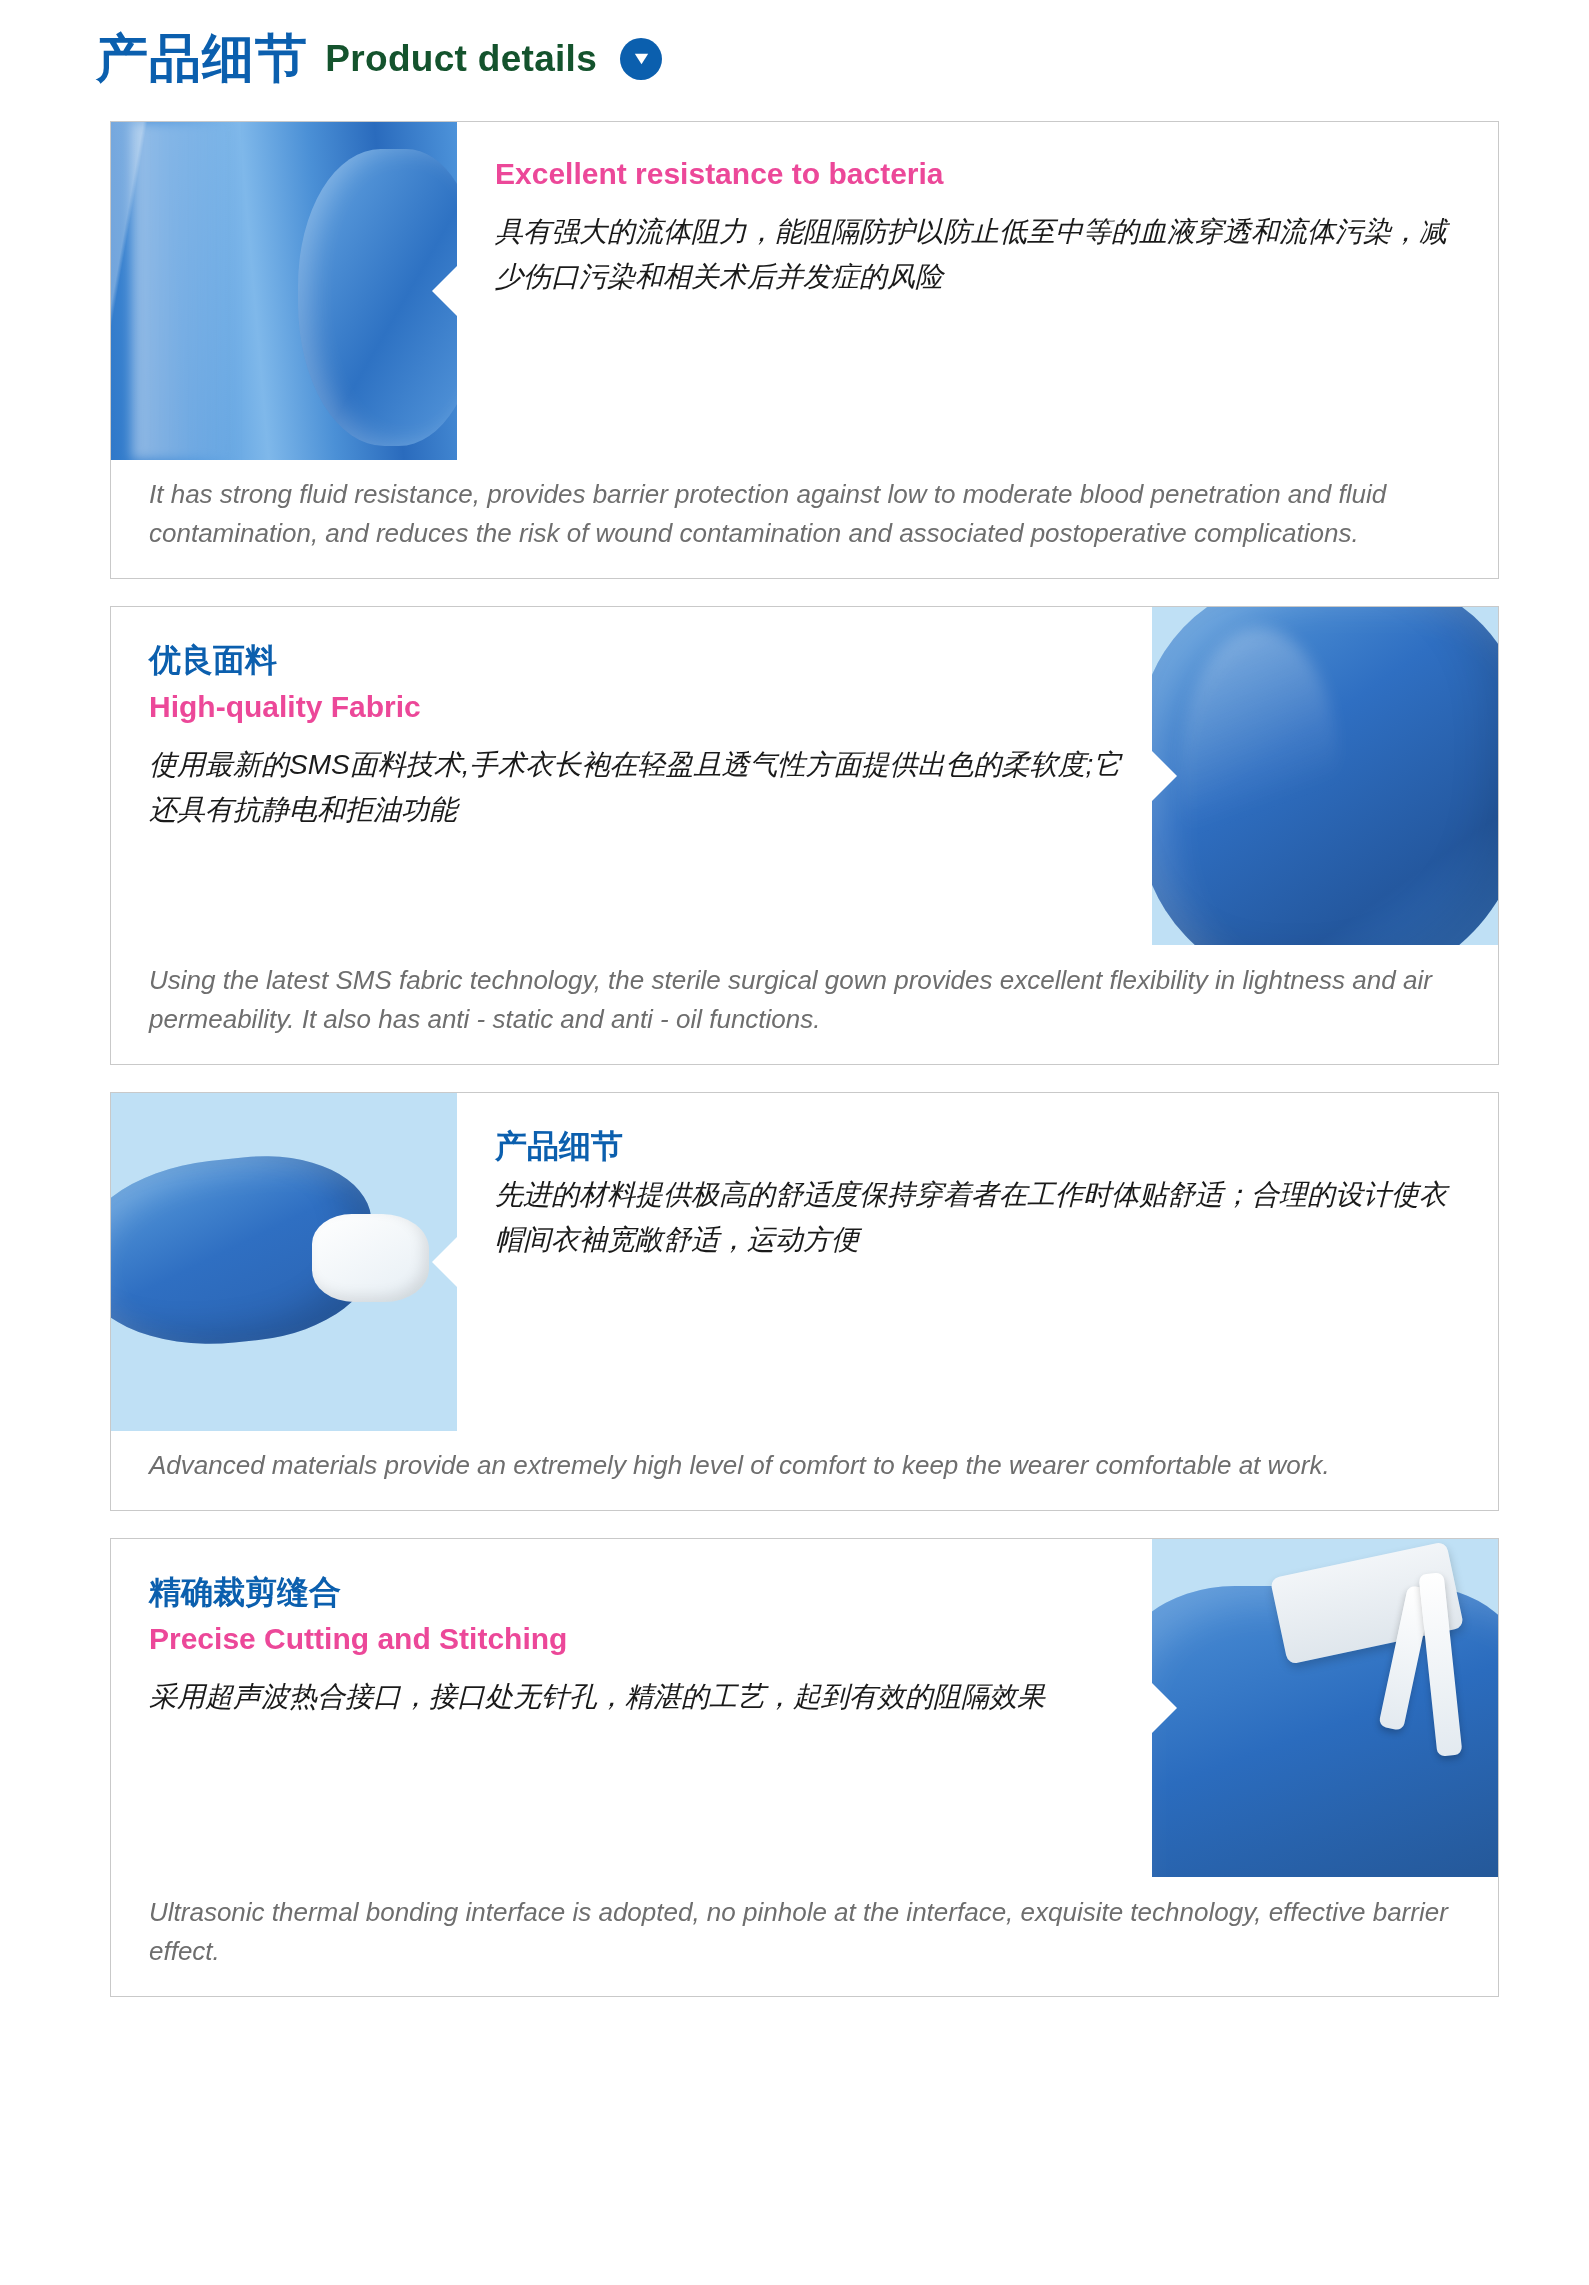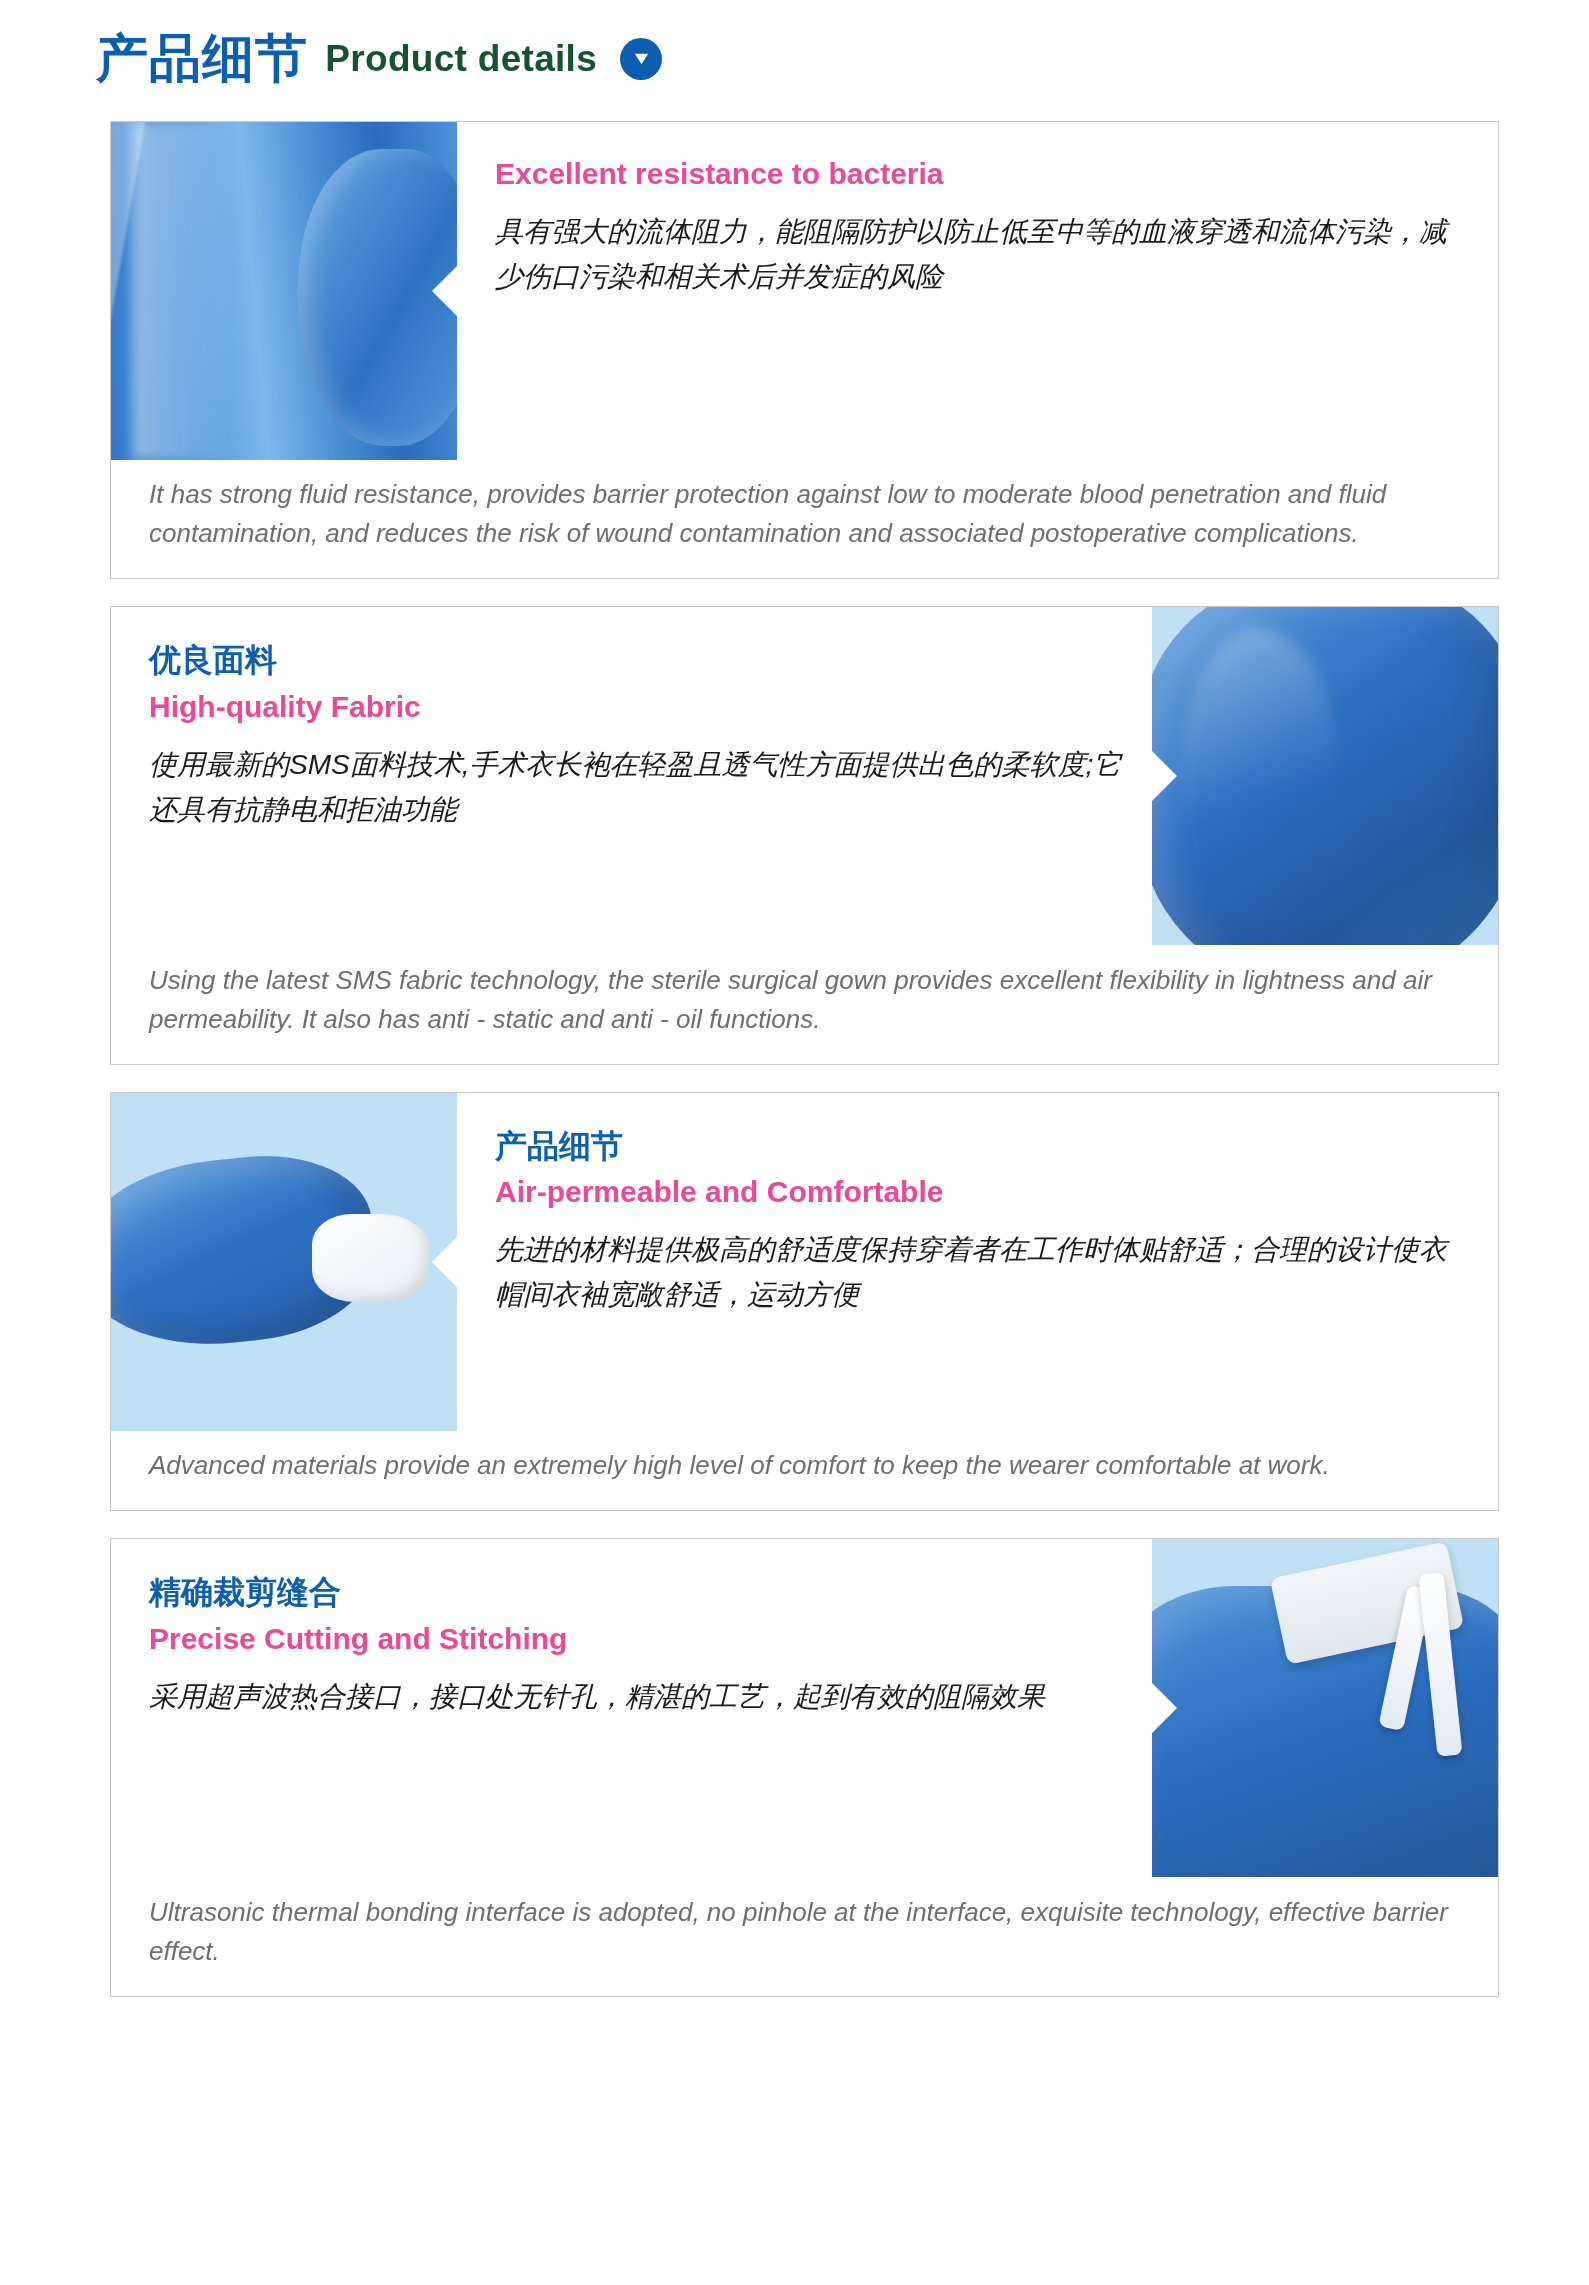--- a/index.html
+++ b/index.html
@@ -264,21 +264,20 @@
     </div>
 
     <div class="card left overlap">
       <div class="card-top">
         <div class="photo">
           <div class="gown-c"></div>
           <span class="arrow"></span>
         </div>
         <div class="text-block">
           <p class="title-cn">产品细节</p>
-          <p class="title-en">Air-permeable and Comfortable</p>
           <p class="desc-cn">先进的材料提供极高的舒适度保持穿着者在工作时体贴舒适；合理的设计使衣帽间衣袖宽敞舒适，运动方便</p>
         </div>
       </div>
       <p class="desc-en">Advanced materials provide an extremely high level of comfort to keep the wearer comfortable at work.</p>
     </div>
 
     <div class="card right overlap">
       <div class="card-top">
         <div class="photo">
           <div class="gown-d"></div>

